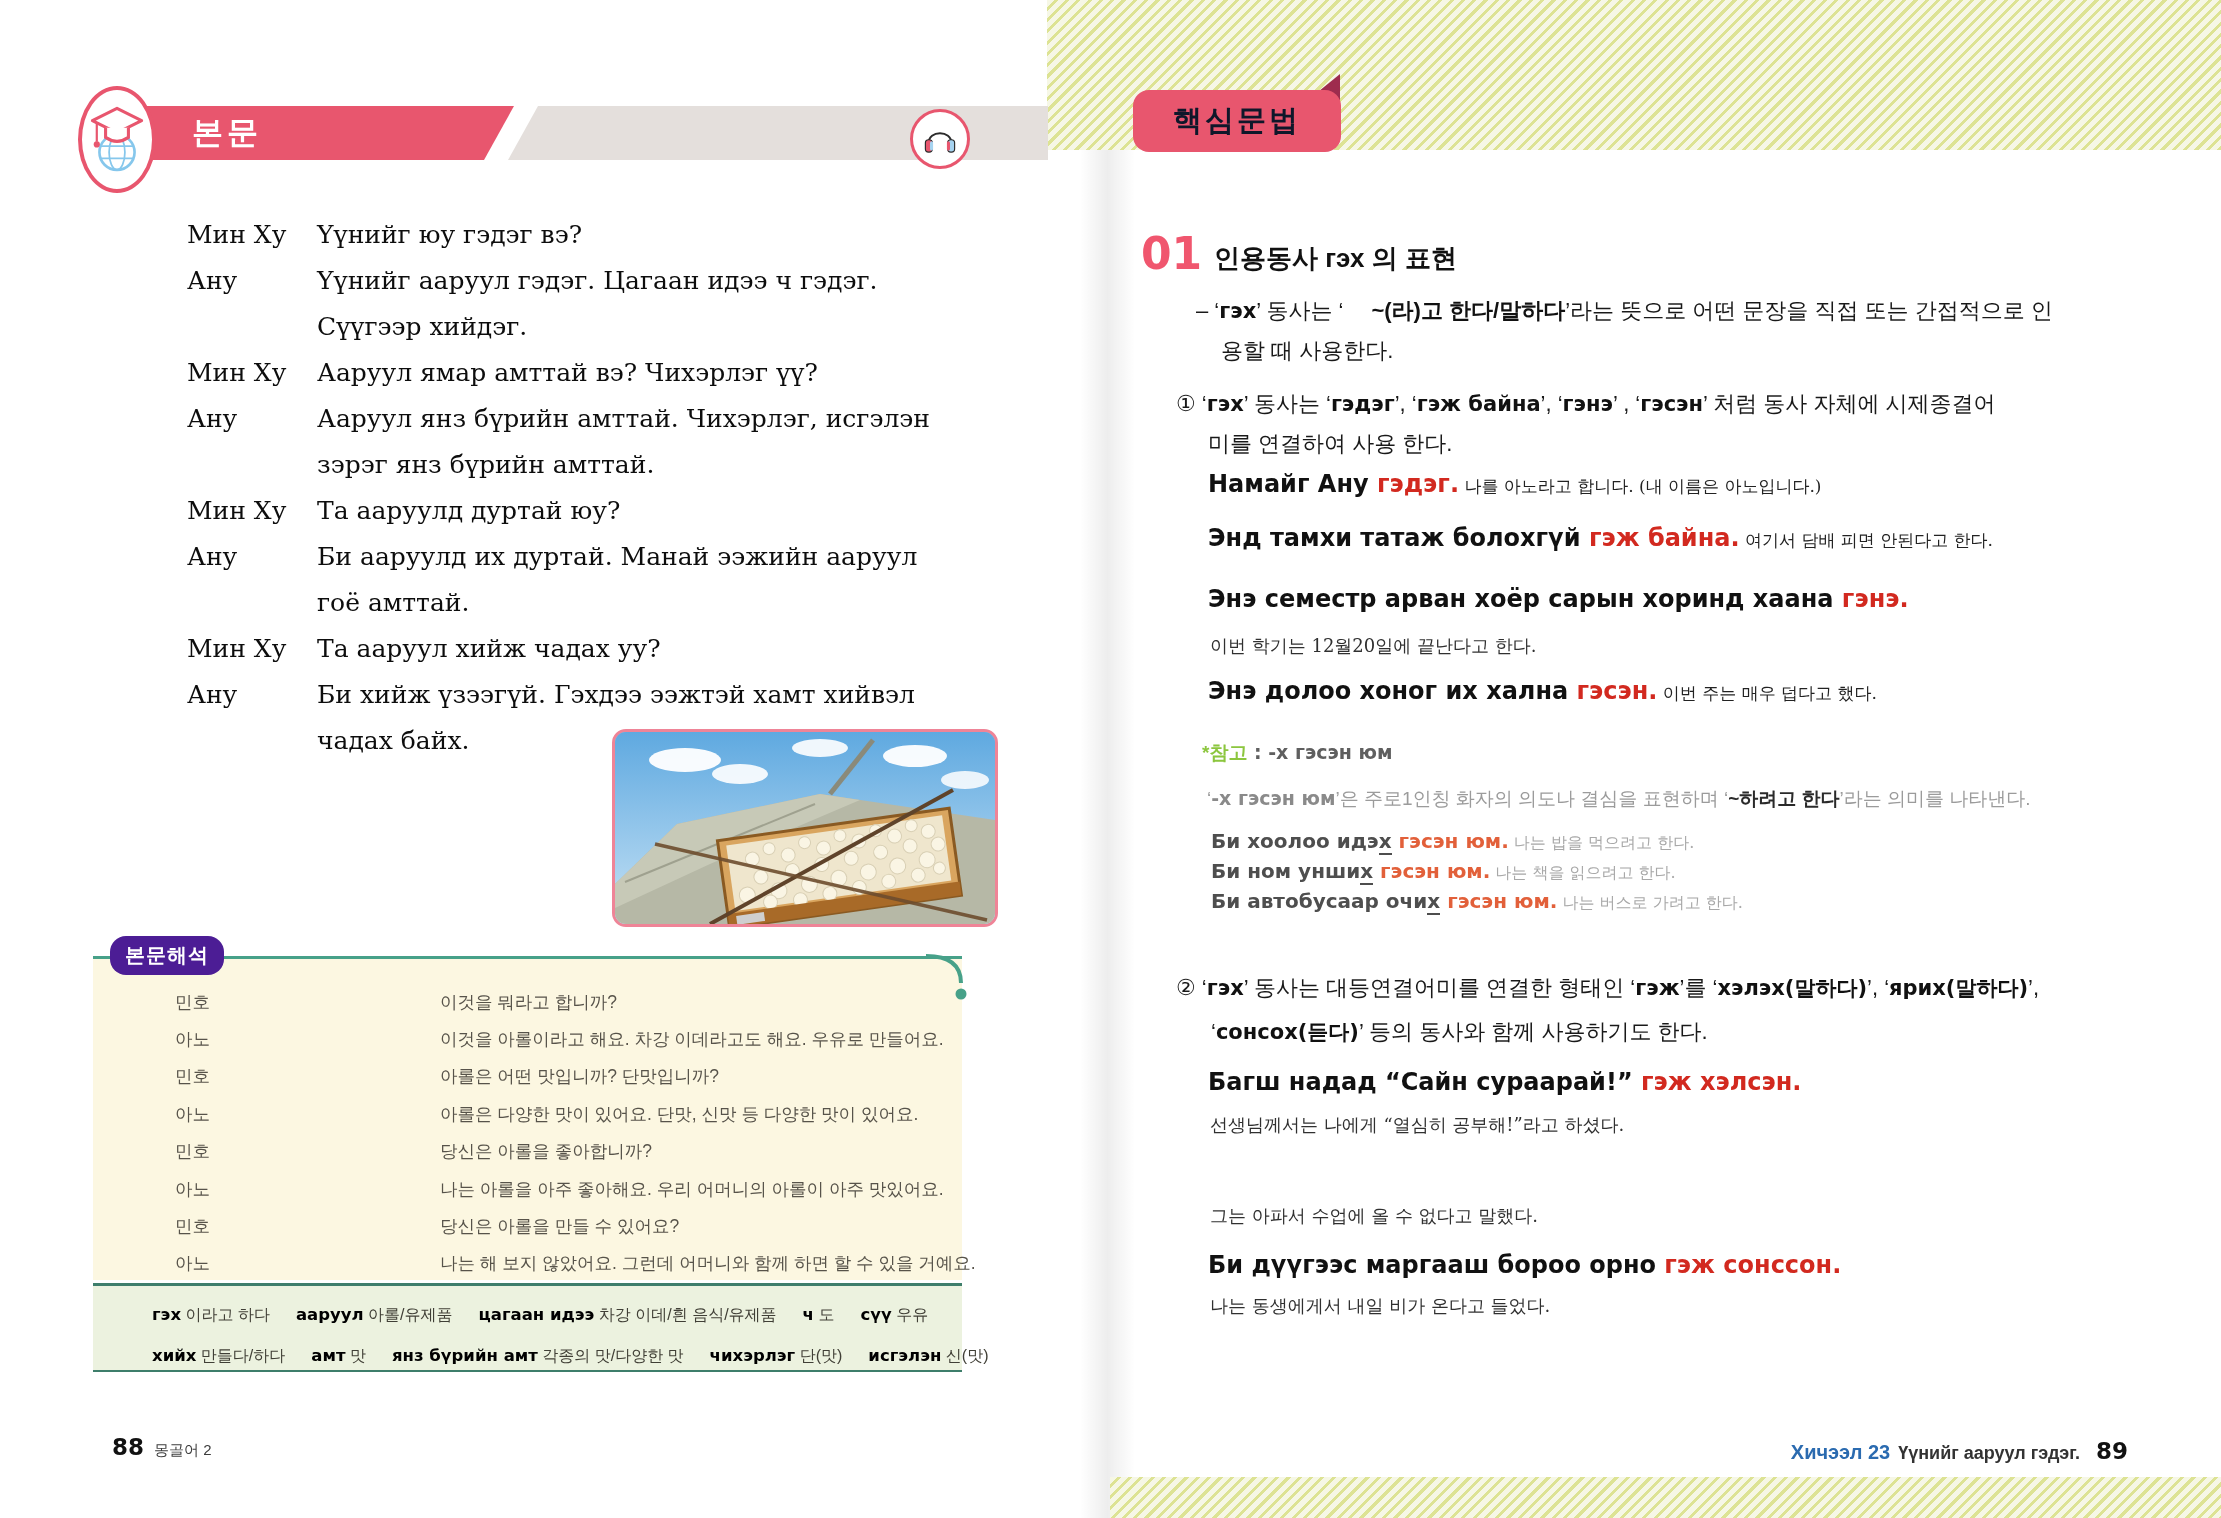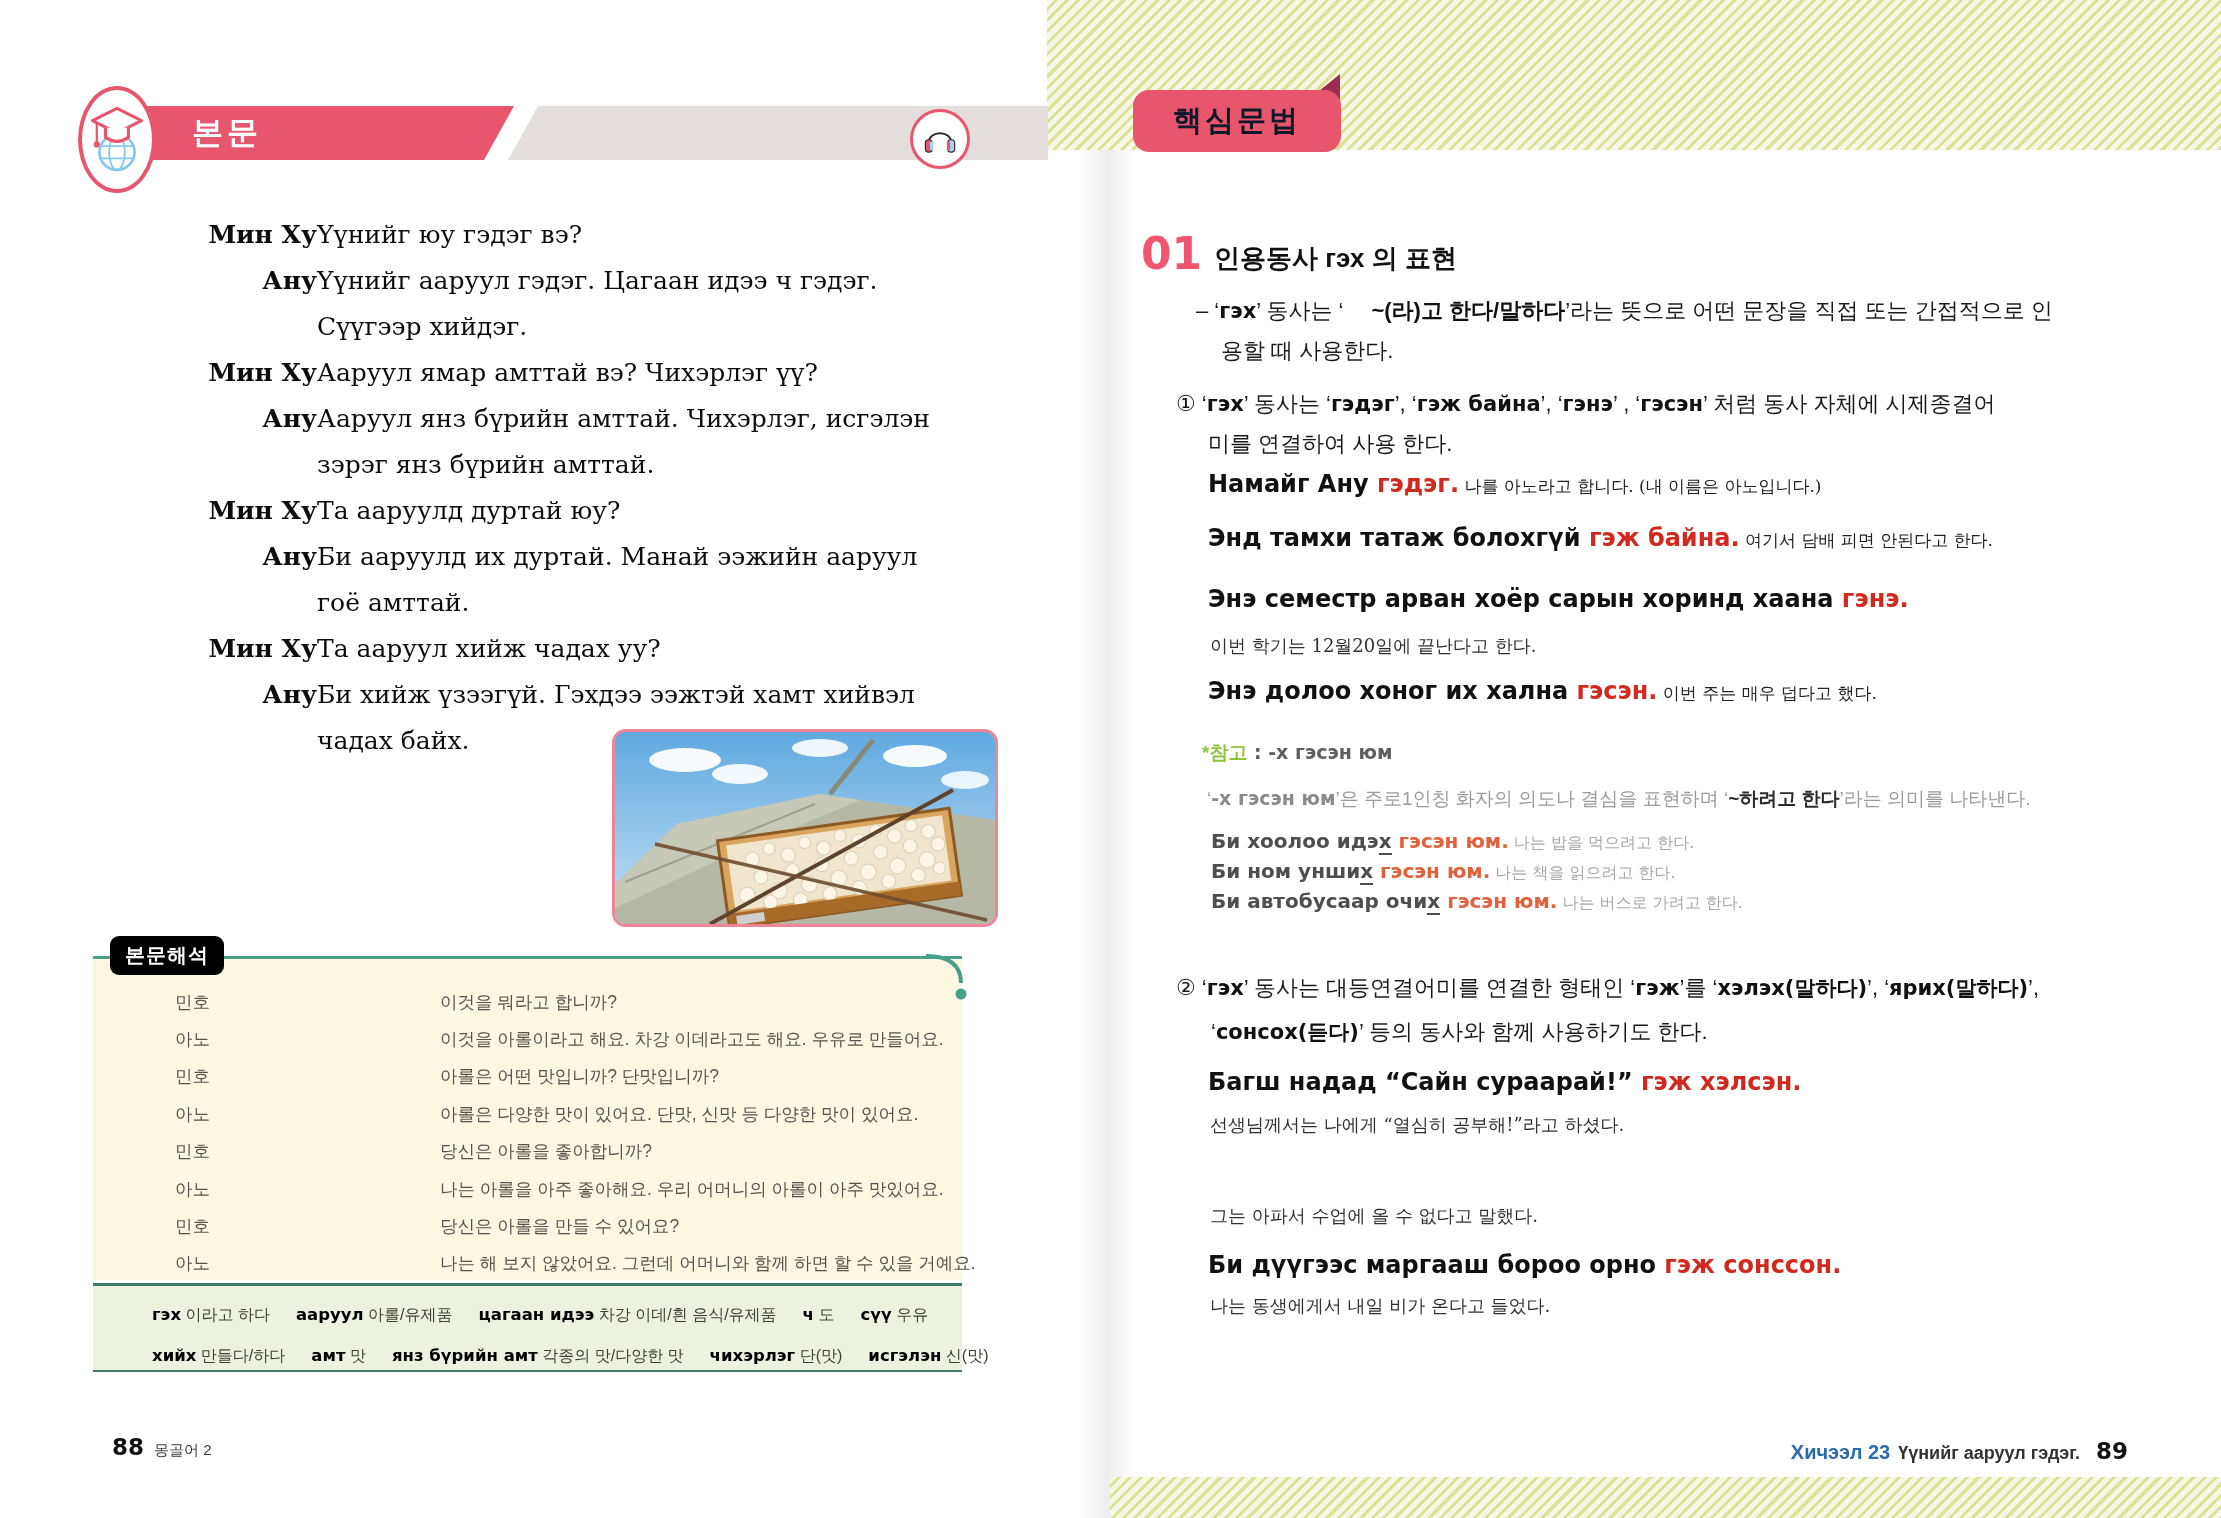--- a/index.html
+++ b/index.html
@@ -13,36 +13,36 @@
   #band-gray{position:absolute;left:508px;top:106px;width:540px;height:54px;background:#e4dfdc;
              clip-path:polygon(30px 0,100% 0,100% 100%,0 100%);z-index:1;}
   #logo{position:absolute;left:78px;top:86px;width:70px;height:99px;background:#fff;
         border:4px solid #e8566e;border-radius:50%;z-index:5;display:flex;align-items:center;justify-content:center;}
   #headphone{position:absolute;left:910px;top:109px;width:54px;height:54px;background:#fff;
              border:3px solid #e8566e;border-radius:50%;z-index:3;display:flex;align-items:center;justify-content:center;}
 
   
   #dialogue{position:absolute;left:187px;top:212px;width:860px;z-index:1;}
   .drow{display:flex;}
-  .dspeaker{width:130px;flex:0 0 130px;font-family:"DejaVu Serif",serif;font-weight:bold;
-            font-size:25px;line-height:46px;color:#0d0d0d;white-space:nowrap;text-align:right;}
+  .dspeaker{width:130px;flex:0 0 130px;font-family:"DejaVu Serif",serif;font-weight:normal;
+            font-size:25px;line-height:46px;color:#0d0d0d;white-space:nowrap;}
   .dtext{flex:1;}
   .dline{font-family:"DejaVu Serif",serif;font-weight:normal;font-size:25px;line-height:46px;
          color:#0d0d0d;white-space:nowrap;}
 
   
   #photo{position:absolute;left:612px;top:729px;width:380px;height:192px;border:3px solid #ef8497;
          border-radius:14px;overflow:hidden;z-index:2;background:#8fc4ea;}
 
   
   #transbox{position:absolute;left:93px;top:956px;width:869px;height:321px;background:#fcf7e1;
             border-top:3.5px solid #47a189;z-index:1;}
   #transcurve{position:absolute;left:924px;top:953px;z-index:3;}
-  #translabel{position:absolute;left:110px;top:936px;background:#000000;color:#fff;font-weight:bold;
-              font-size:20px;padding:6px 15px;border-radius:9px;z-index:4;letter-spacing:1px;}
+  #translabel{position:absolute;left:110px;top:936px;background:#4c1d95;color:#fff;font-weight:bold;
+              font-size:20px;padding:6px 15px;border-radius:16px;z-index:4;letter-spacing:1px;}
   #transrows{position:absolute;left:175px;top:983px;width:780px;z-index:2;}
   .trow{display:flex;height:37.4px;align-items:center;}
   .tspeaker{width:265px;flex:0 0 265px;font-size:17.5px;color:#57534a;}
   .ttext{font-size:17.5px;color:#57534a;white-space:nowrap;}
 
   
   #vocabbox{position:absolute;left:93px;top:1283px;width:869px;height:89px;background:#ecf2df;
             border-top:3px solid #3e7e6b;border-bottom:2px solid #3e7e6b;box-sizing:border-box;
             padding:8px 0 0 59px;z-index:1;}
   .vline{line-height:41px;white-space:nowrap;}

